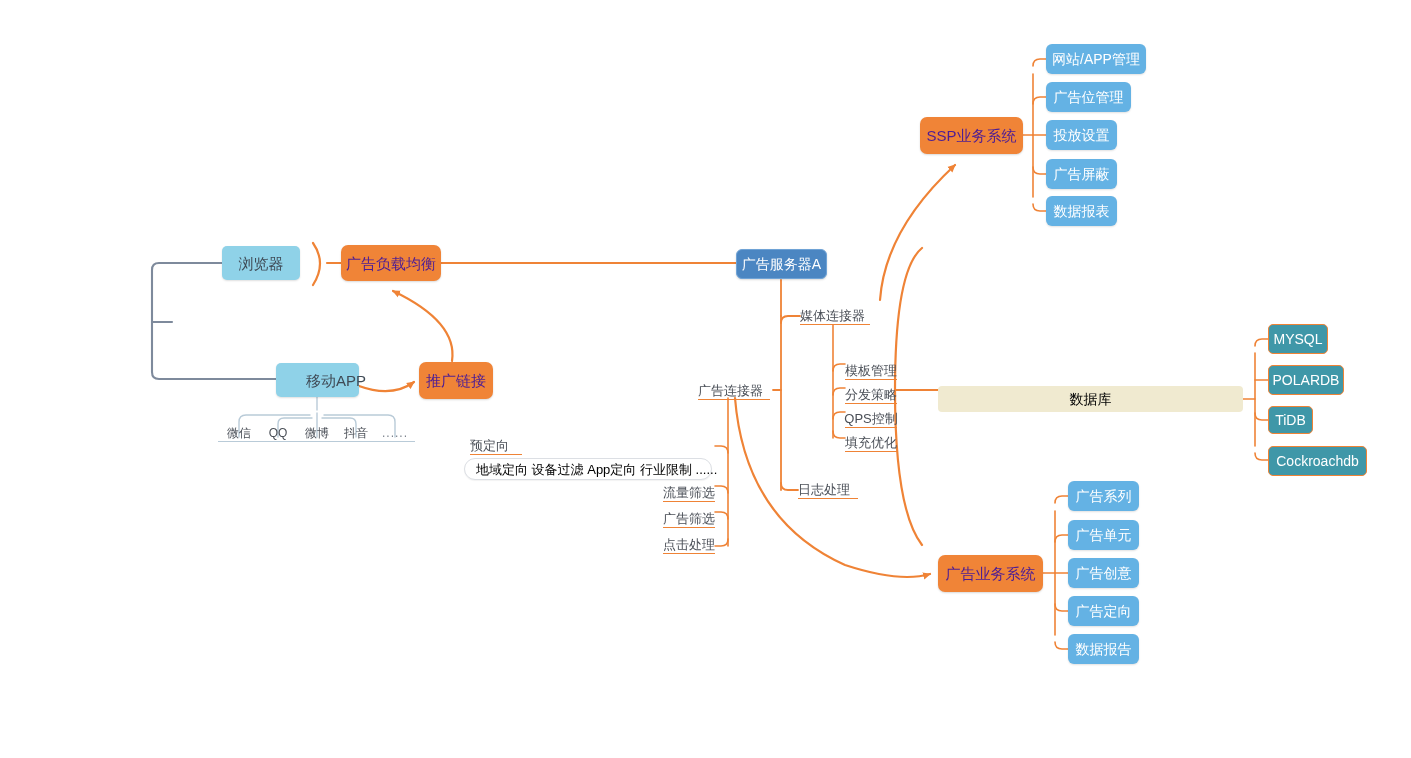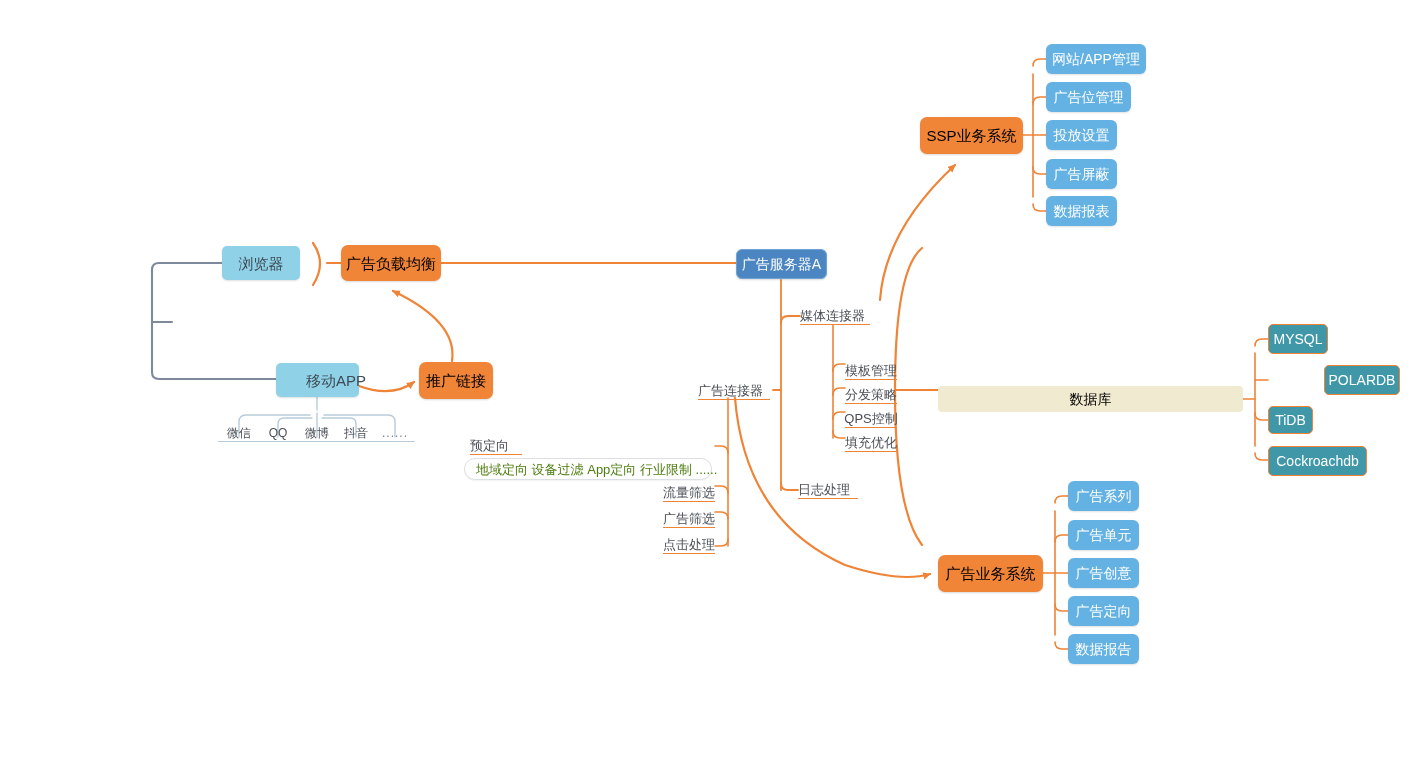--- a/index.html
+++ b/index.html
@@ -67,21 +67,21 @@
     border-radius: 5px;
     color: #3f4a55;
     font-size: 15px;
     box-shadow: 0 1px 2px rgba(0,0,0,0.13);
   }
 
   
   .n-orange {
     background: #f08437;
     border-radius: 7px;
-    color: #000000;
+    color: #4c1d95;
     font-size: 15px;
     box-shadow: 0 1px 2px rgba(0,0,0,0.15);
   }
 
   
   .n-blue {
     background: #4b86c2;
     border: 1px solid #6fa3d6;
     border-radius: 6px;
     color: #ffffff;
@@ -121,21 +121,21 @@
     font-size: 13px;
     justify-content: flex-start;
     background: transparent;
   }
 
   
   .n-pill {
     background: #ffffff;
     border: 1px solid #dcdfe4;
     border-radius: 13px;
-    color: #4d7c0f;
+    color: #000000;
     font-size: 13px;
     padding: 0 11px;
     box-shadow: 0 1px 1px rgba(0,0,0,0.05);
     justify-content: flex-start;
   }
 
   
   .n-channel {
     color: #4a4f57;
     font-size: 12px;
@@ -355,21 +355,21 @@
   <div class="node n-subblue" style="left:1068px; top:634px; width:71px; height:30px;">
     <span>数据报告</span>
   </div>
 
   <div class="node n-band" style="left:938px; top:386px; width:305px; height:26px;">
     <span>数据库</span>
   </div>
   <div class="node n-teal" style="left:1268px; top:324px; width:60px; height:30px;">
     <span>MYSQL</span>
   </div>
-  <div class="node n-teal" style="left:1324px; top:365px; width:76px; height:30px;">
+  <div class="node n-teal" style="left:1268px; top:365px; width:76px; height:30px;">
     <span>POLARDB</span>
   </div>
   <div class="node n-teal" style="left:1268px; top:406px; width:45px; height:28px;">
     <span>TiDB</span>
   </div>
   <div class="node n-teal" style="left:1268px; top:446px; width:99px; height:30px;">
     <span>Cockroachdb</span>
   </div>
 
 </div>

